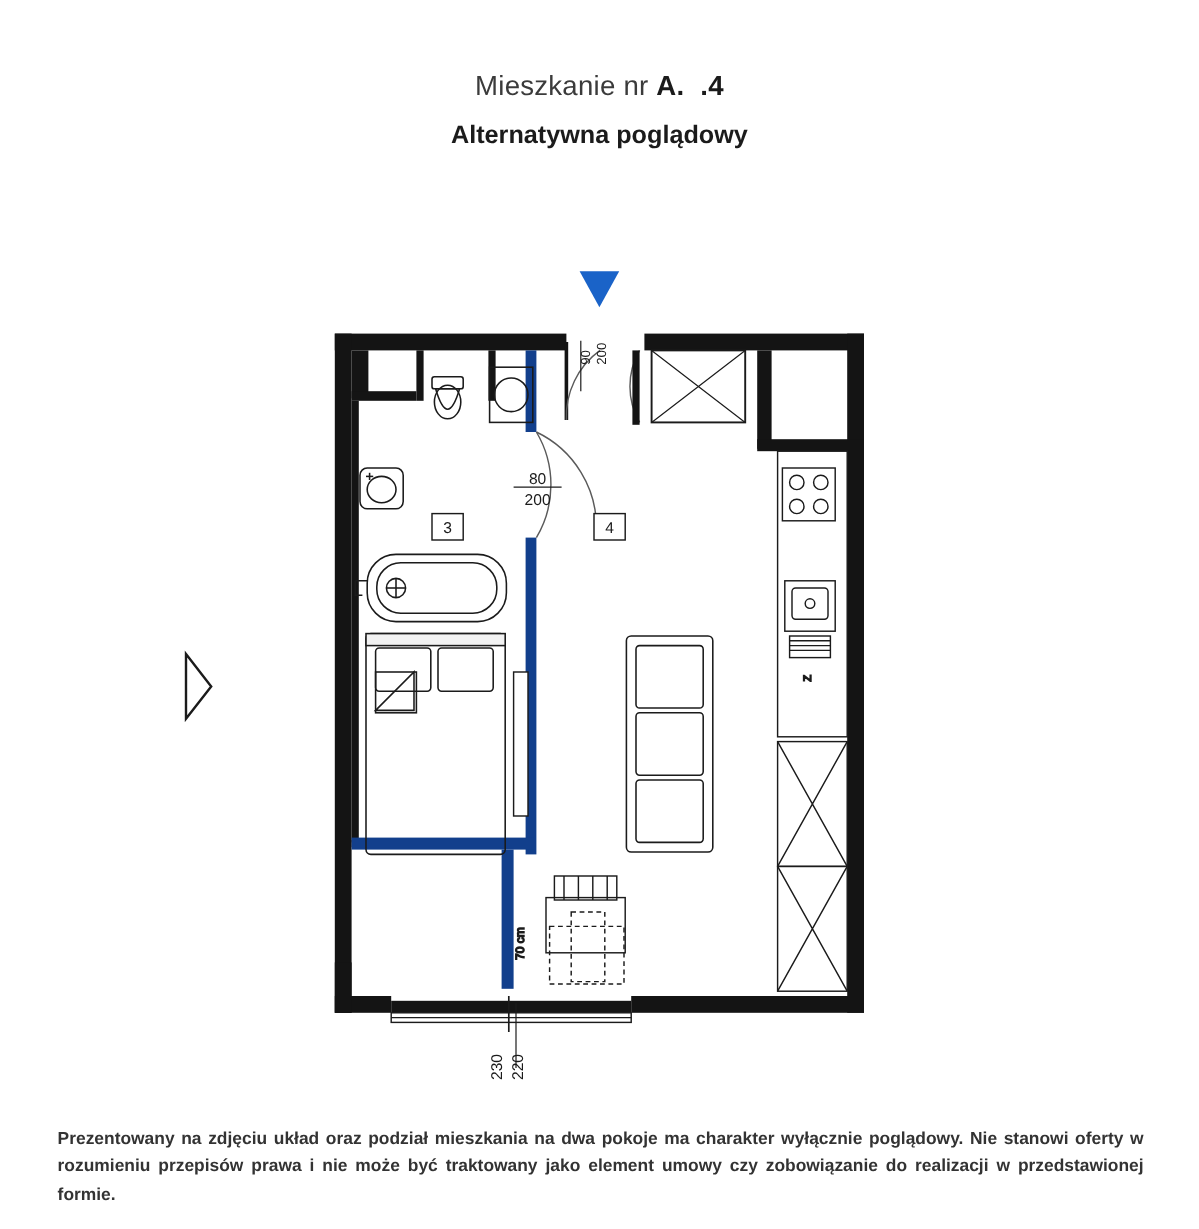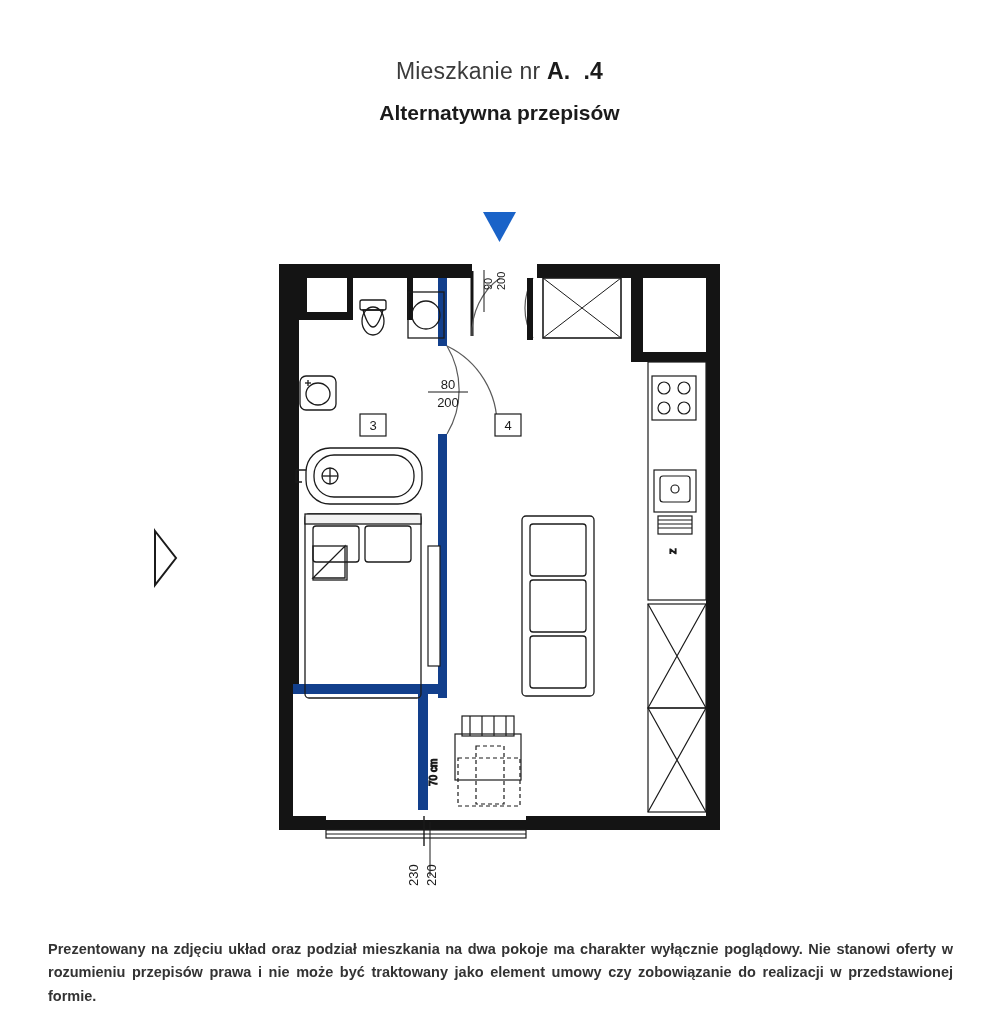--- a/index.html
+++ b/index.html
@@ -40,21 +40,21 @@
   }
   .subtitle {
     margin-top: 16px;
     font-size: 21px;
     font-weight: bold;
     color: #1b1b1b;
   }
   
   .plan {
     position: absolute;
-    top: 186px;
+    top: 200px;
     left: 0;
     width: 999px;
     height: 720px;
   }
   .plan svg { display: block; }
 
   
   .footer {
     position: absolute;
     left: 48px;
@@ -67,21 +67,21 @@
     font-weight: bold;
   }
 </style>
 </head>
 <body>
 
 <div class="page">
 
   <div class="header">
     <div class="title-line"><span>Mieszkanie nr </span><span class="bold">A.  .4</span></div>
-    <div class="subtitle">Alternatywna przepisów</div>
+    <div class="subtitle">Alternatywna poglądowy</div>
   </div>
 
   <div class="plan">
     <svg width="999" height="720" viewBox="0 0 999 720" xmlns="http://www.w3.org/2000/svg">
 
       <g>
         <path d="M155 345 L176 372 L155 399 Z" fill="none" stroke="#1b1b1b" stroke-width="2"></path>
       </g>
 
       <g>

